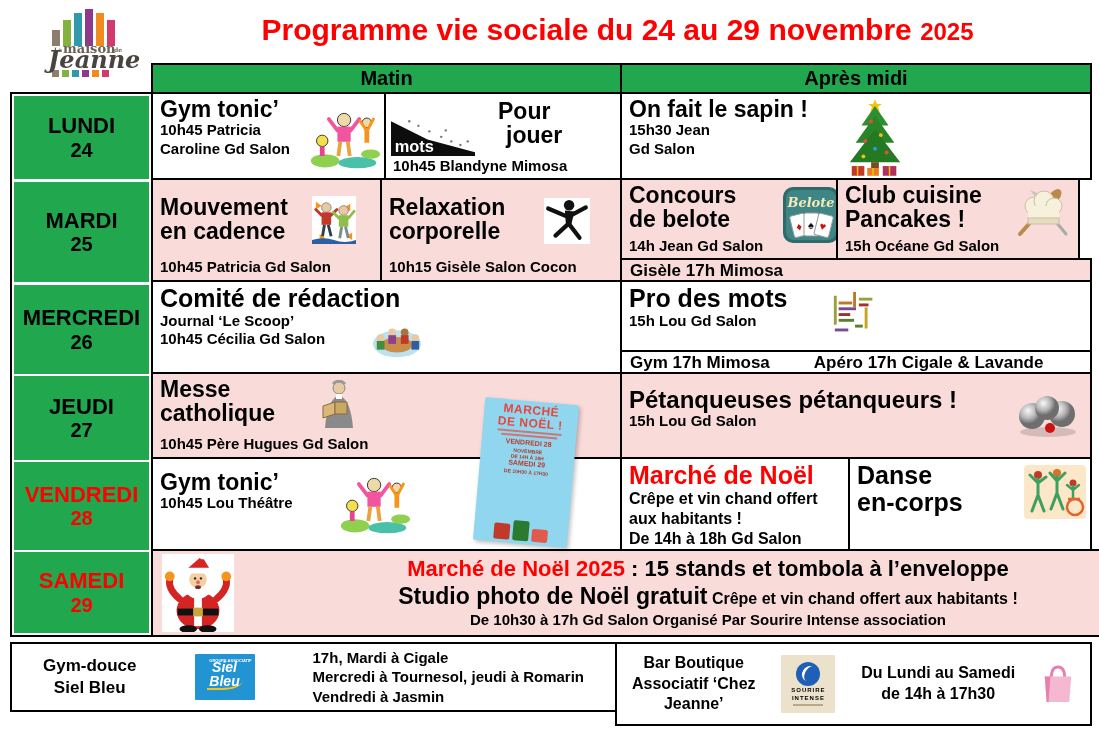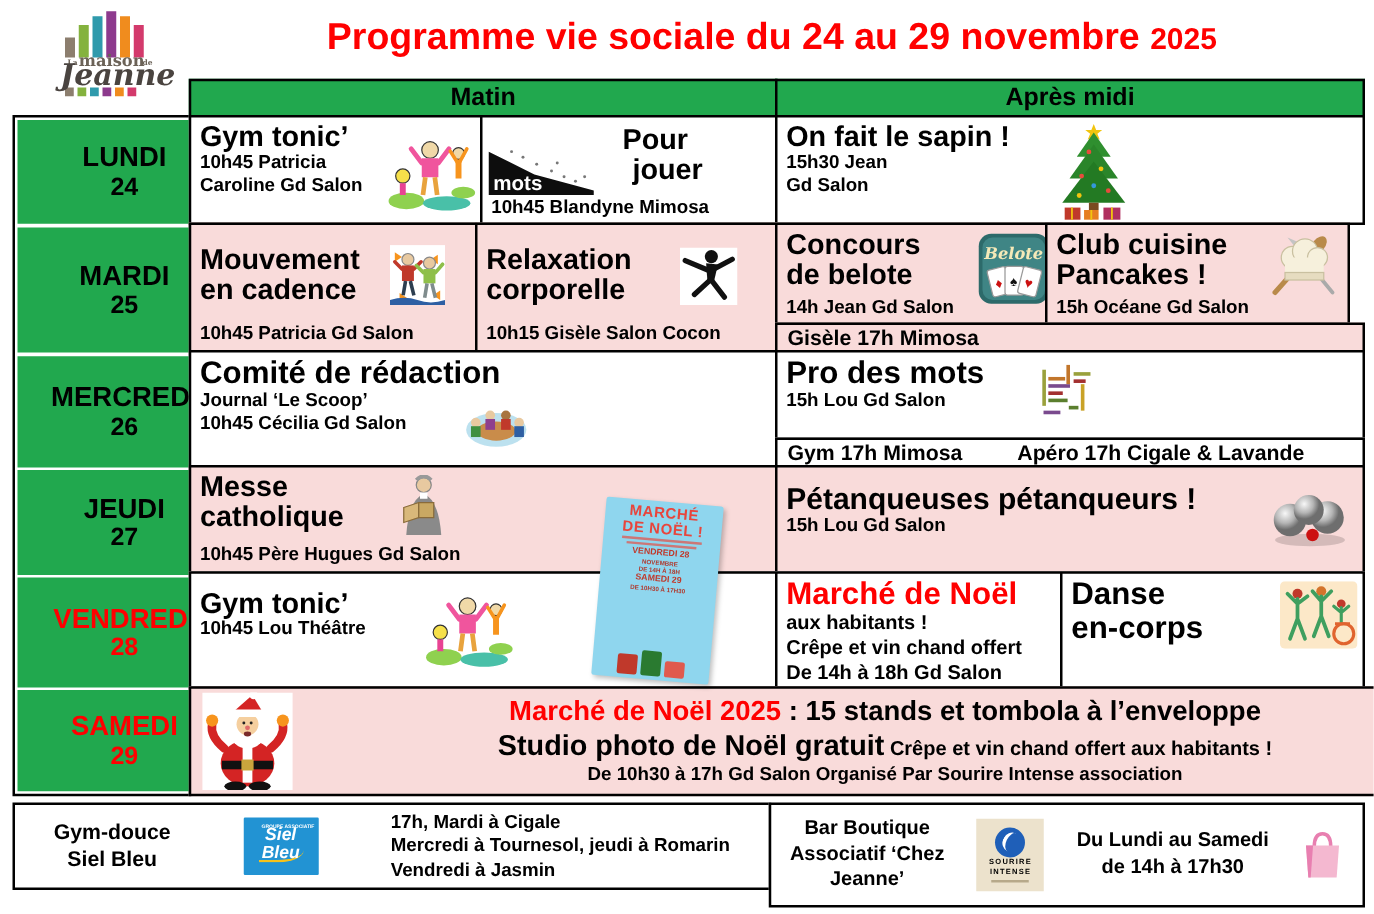--- a/index.html
+++ b/index.html
@@ -4,21 +4,21 @@
 <style>
   html,body{margin:0;padding:0;background:#fff;}
   .page{position:relative;width:1099px;height:731px;background:#fff;overflow:hidden;
         font-family:"Liberation Sans",sans-serif;font-weight:bold;color:#000;}
   .abs{position:absolute;}
   .cell{position:absolute;border:2px solid #000;box-sizing:border-box;background:#fff;padding:3px 7px;}
   .pink{background:#f9dbda;}
   .hdr{display:flex;align-items:center;justify-content:center;background:#21a84e;font-size:20px;padding:0;}
   .daycol{position:absolute;left:10px;top:92px;width:143px;height:545px;border:2px solid #000;box-sizing:border-box;background:#fff;}
   .greenbar{position:absolute;left:2px;width:135px;background:#21a84e;display:flex;flex-direction:column;
-            align-items:center;justify-content:center;line-height:1.15;padding-left:18px;}
+            align-items:center;justify-content:center;line-height:1.15;}
   .dayname{font-size:22px;}
   .daynum{font-size:20px;}
   .red{color:#ff0000;}
   .ct{font-size:23px;line-height:1.06;}
   .cs{font-size:15px;line-height:1.25;}
   .ic{position:absolute;}
   .strip{display:flex;align-items:center;font-size:17px;padding:0 8px;}
   .title{position:absolute;left:150px;top:13px;width:935px;text-align:center;color:#ff0000;font-size:30px;}
   .title .yr{font-size:24px;}
   .poster{position:absolute;left:479px;top:401px;width:94px;height:143px;background:#8fd6ee;
@@ -352,22 +352,22 @@
       <path d="M31,25 L22,13 M45,25 L54,13" stroke="#f0559d" stroke-width="4" stroke-linecap="round"></path>
       <path d="M34,37 L32,52 M42,37 L44,52" stroke="#e8a33d" stroke-width="4"></path>
       <circle cx="62" cy="17" r="5" fill="#f0d9a8" stroke="#333"></circle>
       <path d="M62,22 L62,38" stroke="#f7941d" stroke-width="5"></path>
       <path d="M62,26 L55,15 M62,26 L69,13" stroke="#f7941d" stroke-width="3" stroke-linecap="round"></path>
     </svg>
   </div>
 
   <div class="cell" style="left:620px;top:457px;width:230px;height:94px;">
     <div class="ct red" style="font-size:25px;">Marché de Noël</div>
+    <div class="cs" style="font-size:16px;">Crêpe et vin chand offert</div>
     <div class="cs" style="font-size:16px;">aux habitants !</div>
-    <div class="cs" style="font-size:16px;">Crêpe et vin chand offert</div>
     <div class="cs" style="font-size:16px;">De 14h à 18h Gd Salon</div>
   </div>
 
   <div class="cell" style="left:848px;top:457px;width:244px;height:120px;">
     <div class="ct" style="font-size:25px;">
       <span>Danse</span><br>
       <span>en-corps</span>
     </div>
     <div class="cs abs" style="left:7px;bottom:3px;">14h30 Patricia Théâtre /inv</div>
     <svg class="ic" style="right:4px;top:6px;" width="62" height="54" viewBox="0 0 62 54">

